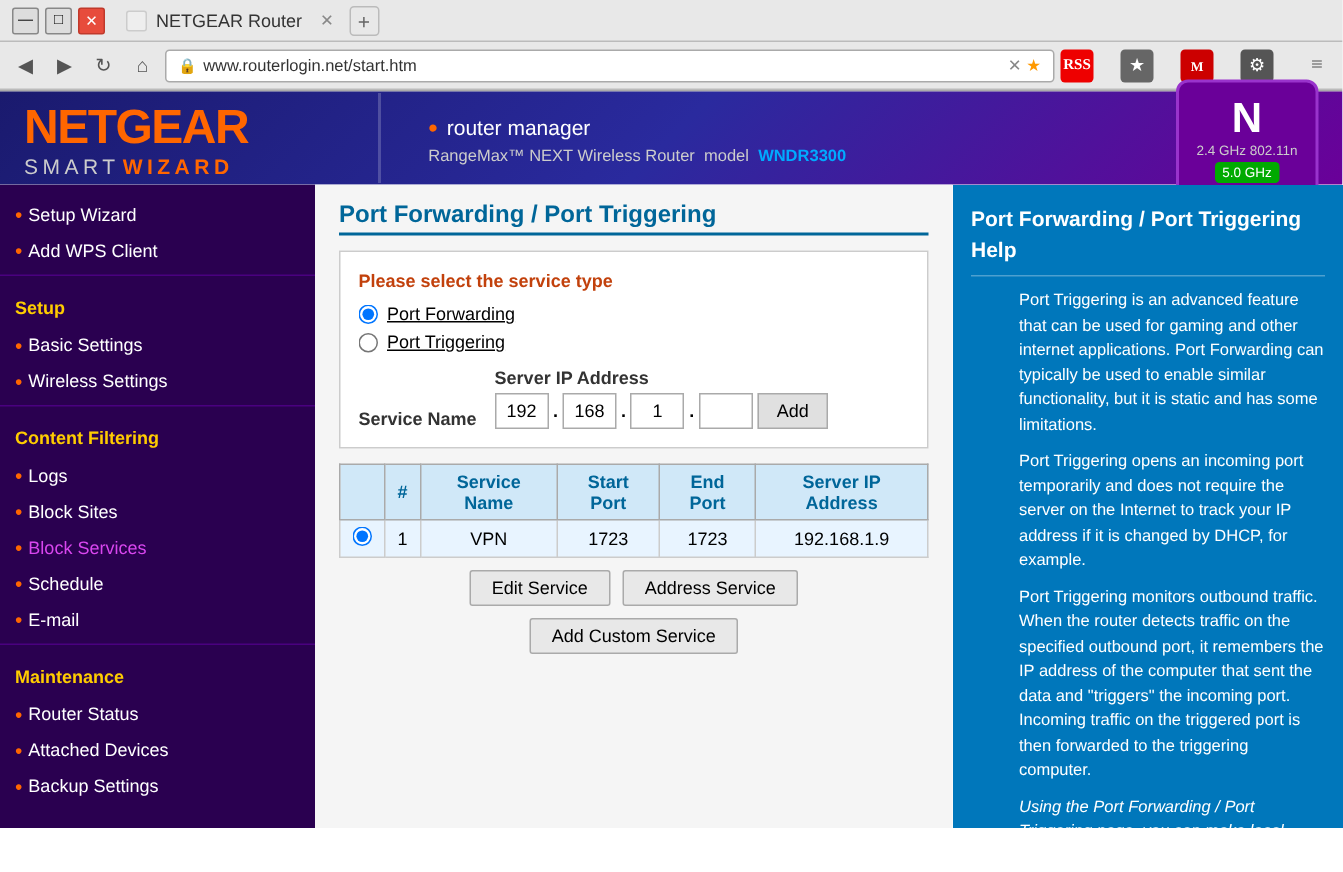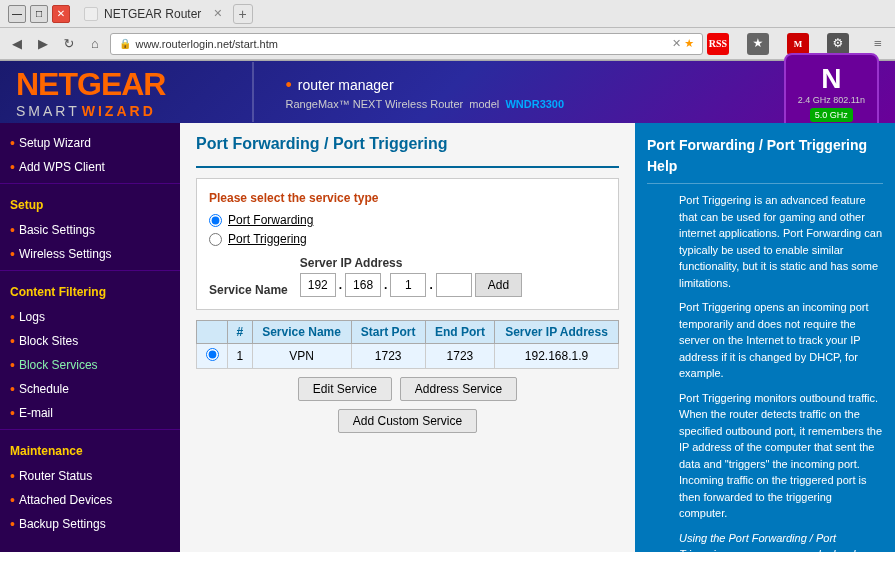--- a/index.html
+++ b/index.html
@@ -34,31 +34,31 @@
     .router-manager-text { color: white; font-size: 14px; font-weight: normal; }
     .router-model { color: #ccc; font-size: 11px; margin-top: 2px; }
     .router-model strong { color: #00aaff; }
     .n-badge { background: #6a0099; border: 2px solid #9933cc; border-radius: 8px; padding: 8px 12px; text-align: center; color: white; }
     .n-big { font-size: 28px; font-weight: bold; color: white; }
     .n-freq1 { font-size: 9px; color: #ccc; }
     .n-freq2 { background: #00aa00; border-radius: 3px; padding: 2px 5px; font-size: 9px; color: white; margin-top: 3px; display: inline-block; }
 
     
     .content-area { display: flex; flex: 1; overflow: hidden; }
-    .sidebar { width: 180px; background: #2a0050; color: white; flex-shrink: 0; padding: 8px 0; overflow-y: auto; }
+    .sidebar { width: 210px; background: #2a0050; color: white; flex-shrink: 0; padding: 8px 0; overflow-y: auto; }
     .sidebar-section { padding: 6px 10px 2px; }
     .sidebar-section-title { color: #ffcc00; font-size: 12px; font-weight: bold; padding: 4px 0; }
     .sidebar-item { padding: 4px 10px; cursor: pointer; color: white; font-size: 12px; display: flex; align-items: center; gap: 4px; }
     .sidebar-item:before { content: '•'; color: #ff6600; font-size: 14px; }
-    .sidebar-item.active { color: #86efac; }
+    .sidebar-item.active { color: #d946ef; }
     .sidebar-divider { height: 1px; background: #4a0080; margin: 4px 0; }
 
     
     .main-content { flex: 1; background: #f5f5f5; overflow-y: auto; padding: 12px 16px; }
-    .page-title { color: #006699; font-size: 16px; font-weight: bold; margin-bottom: 10px; border-bottom: 2px solid #006699; padding-bottom: 13px; }
+    .page-title { color: #006699; font-size: 16px; font-weight: bold; margin-bottom: 10px; border-bottom: 2px solid #006699; padding-bottom: 2px; }
     .form-section { background: white; border: 1px solid #ccc; padding: 12px; margin-bottom: 10px; }
     .form-label { font-size: 12px; color: #c2410c; margin-bottom: 8px; font-weight: bold; }
     .radio-group { display: flex; flex-direction: column; gap: 5px; margin-bottom: 10px; }
     .radio-item { display: flex; align-items: center; gap: 6px; font-size: 12px; cursor: pointer; text-decoration: underline; }
     .service-form { display: flex; gap: 12px; align-items: flex-end; margin-top: 10px; }
     .form-field { display: flex; flex-direction: column; gap: 3px; }
     .form-field label { font-size: 12px; color: #333; font-weight: bold; }
     select { border: 1px solid #aaa; padding: 3px 6px; font-size: 12px; background: white; height: 24px; }
     .ip-field { display: flex; align-items: center; gap: 3px; }
     .ip-input { width: 36px; border: 1px solid #aaa; padding: 2px 4px; font-size: 12px; text-align: center; height: 24px; }

